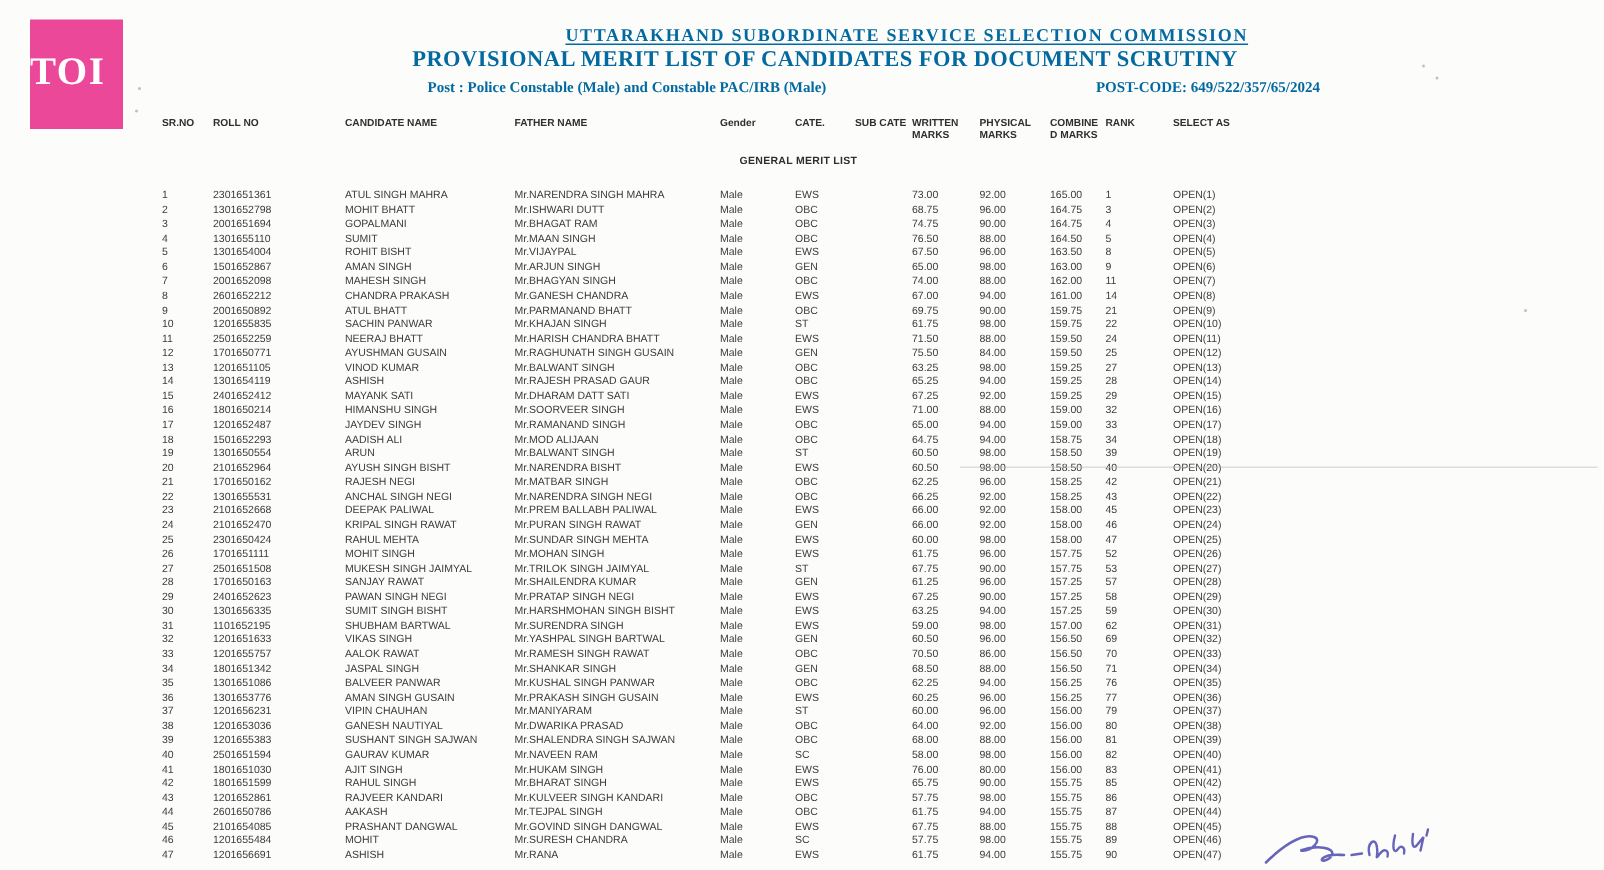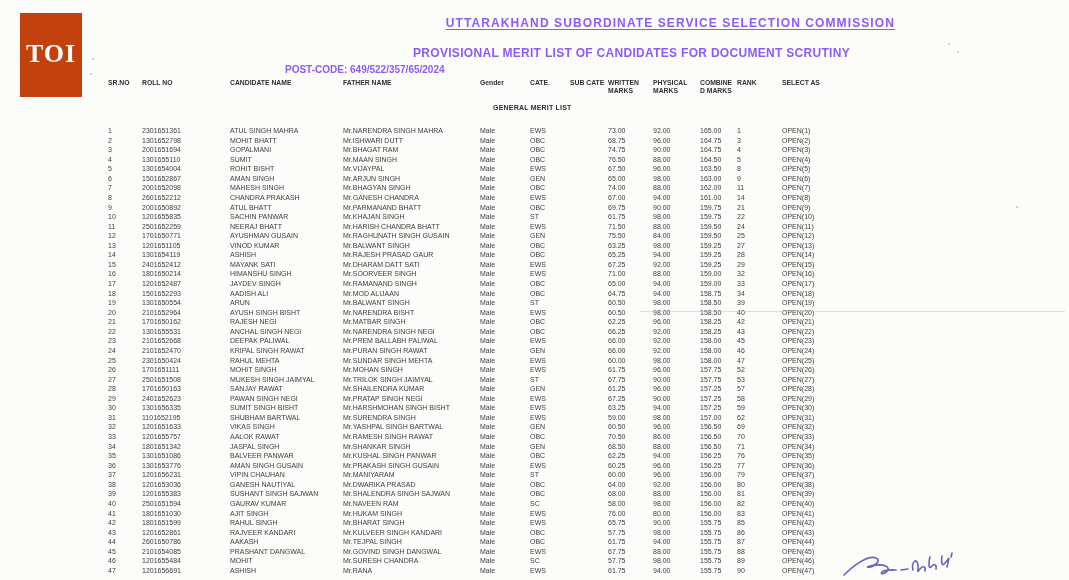--- a/index.html
+++ b/index.html
@@ -4,29 +4,29 @@
 <style>
   html,body{margin:0;padding:0;background:#ffffff;}
   .page{
     position:relative;width:1069px;height:580px;overflow:hidden;
     background:#fcfcfa;
     font-family:"Liberation Sans", sans-serif;
     color:#3a3a3a;
     --cols:34px 88px 113px 137px 50px 48px 30px 45px 47px 37px 45px 98px;
   }
   
-  .toi-logo{position:absolute;left:20px;top:13px;width:62px;height:84px;background:#c2410c;
-    display:flex;align-items:center;justify-content:center;}
+  .toi-logo{position:absolute;left:20px;top:13px;width:62px;height:73px;background:#ec4899;
+    display:flex;align-items:center;}
   .toi-text{font-family:"Liberation Serif", serif;font-weight:700;color:#ffffff;
     font-size:26px;letter-spacing:1px;margin-top:-3px;}
   
-  .doc-header{position:absolute;left:250px;top:16px;width:645px;text-align:right;color:#8b5cf6;}
+  .doc-header{position:absolute;left:250px;top:16px;width:645px;text-align:center;color:#0369a1;font-family:Liberation Serif, serif;}
   .doc-title{font-size:12px;font-weight:700;letter-spacing:1.1px;
     text-decoration:underline;text-underline-offset:2px;padding-left:64px;white-space:nowrap;}
-  .doc-subtitle{font-size:12px;font-weight:700;letter-spacing:0.3px;margin-top:16px;
+  .doc-subtitle{font-size:15px;font-weight:700;letter-spacing:0.3px;margin-top:1px;
     padding-right:45px;white-space:nowrap;}
   .post-line{display:flex;justify-content:space-between;margin-top:4px;font-size:10px;
     font-weight:700;padding-left:35px;padding-right:15px;white-space:nowrap;}
   
   .thead{position:absolute;left:108px;top:79px;width:672px;display:grid;
     grid-template-columns:var(--cols);font-size:6.8px;font-weight:700;color:#2f2f2f;
     line-height:8px;white-space:pre-line;}
   .thead .col-subcate{margin-left:-8px;}
   .section-title{position:absolute;left:493px;top:104px;font-size:7px;font-weight:700;
     color:#2f2f2f;letter-spacing:0.2px;}
@@ -45,20 +45,21 @@
 <div class="page">
 
   <div class="toi-logo">
     <span class="toi-text">TOI</span>
   </div>
 
   <div class="doc-header">
     <div class="doc-title">UTTARAKHAND SUBORDINATE SERVICE SELECTION COMMISSION</div>
     <div class="doc-subtitle">PROVISIONAL MERIT LIST OF CANDIDATES FOR DOCUMENT SCRUTINY</div>
     <div class="post-line">
+      <span>Post :  Police Constable (Male) and Constable PAC/IRB (Male)</span>
       <span>POST-CODE: 649/522/357/65/2024</span>
     </div>
   </div>
 
   <div class="thead">
     <span class="cell">SR.NO</span>
     <span class="cell">ROLL NO</span>
     <span class="cell">CANDIDATE NAME</span>
     <span class="cell">FATHER NAME</span>
     <span class="cell">Gender</span>

